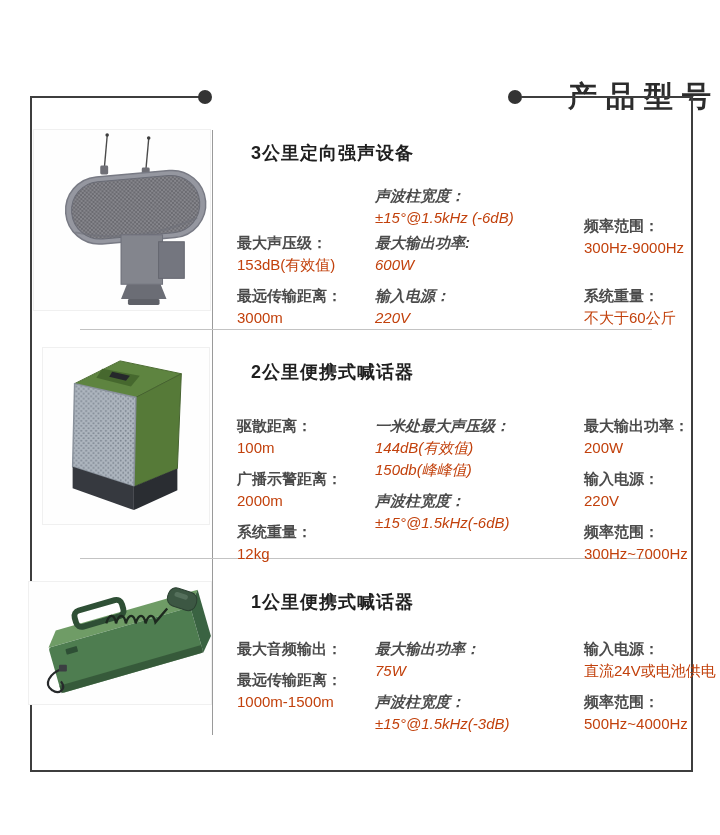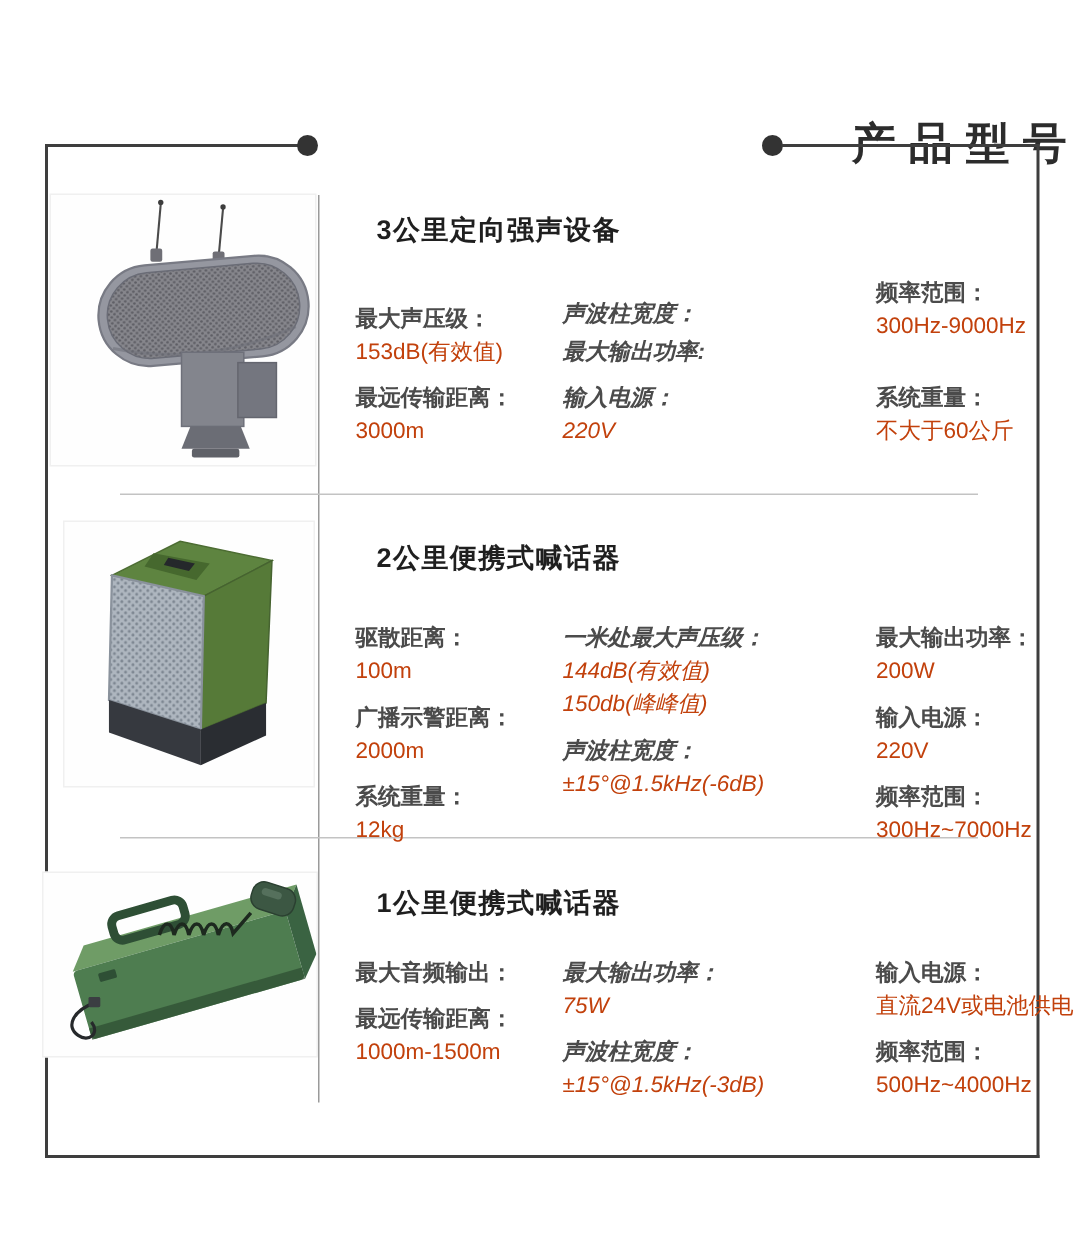--- a/index.html
+++ b/index.html
@@ -148,23 +148,25 @@
         <div class="spec-value">153dB(有效值)</div>
       </div>
       <div class="spec">
         <div class="spec-label">最远传输距离：</div>
         <div class="spec-value">3000m</div>
       </div>
     </div>
     <div class="spec-col">
       <div class="spec">
         <div class="spec-label">声波柱宽度：</div>
+        <div class="spec-value">±15°@1.5kHz (-6dB)</div>
       </div>
       <div class="spec tight">
         <div class="spec-label">最大输出功率:</div>
+        <div class="spec-value">600W</div>
       </div>
       <div class="spec">
         <div class="spec-label">输入电源：</div>
         <div class="spec-value">220V</div>
       </div>
     </div>
     <div class="spec-col">
       <div class="spec">
         <div class="spec-label">频率范围：</div>
         <div class="spec-value">300Hz-9000Hz</div>

